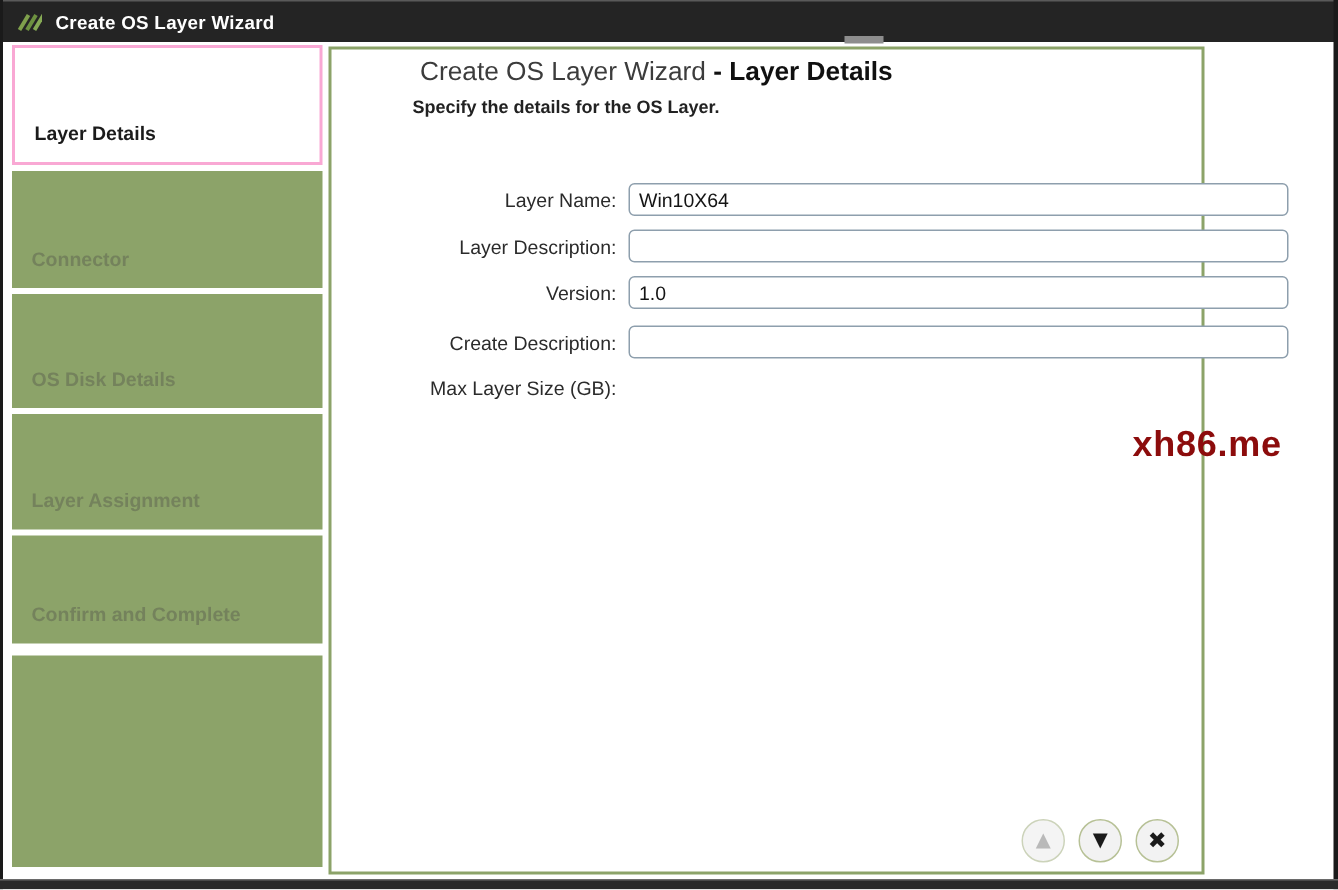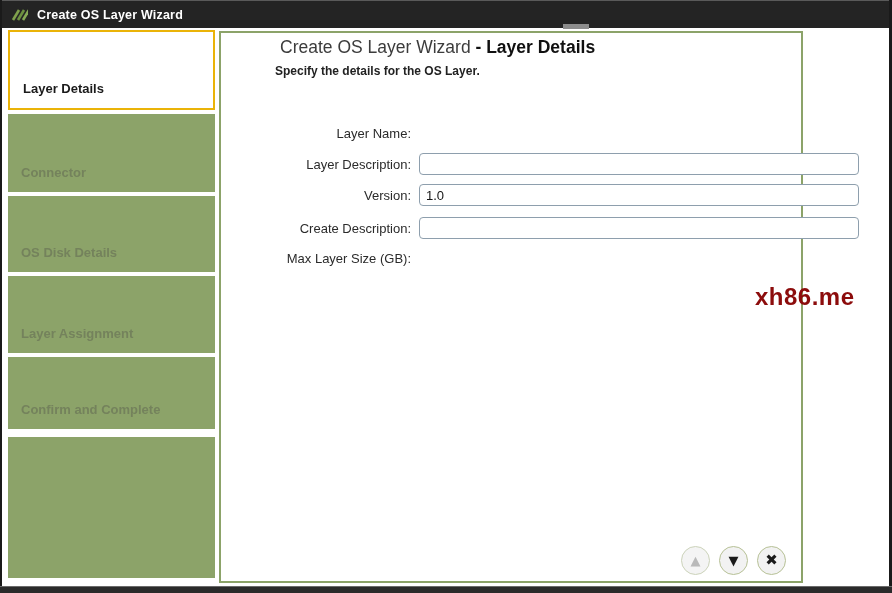--- a/index.html
+++ b/index.html
@@ -24,21 +24,21 @@
   }
   .titlebar-icon { margin-left: 10px; width: 18px; height: 16px; flex: 0 0 auto; }
   .titlebar-title { color: #ffffff; font-weight: bold; font-size: 12.5px; margin-left: 9px; letter-spacing: 0.2px; }
   .titlebar-tab { position: absolute; left: 563px; top: 23px; width: 26px; height: 5px; background: #8d8d8d; }
 
   
   .step {
     position: absolute; left: 8px; width: 207px;
     background: #8ca369;
   }
-  .step.active { background: #ffffff; border: 2px solid #eab308; }
+  .step.active { background: #ffffff; border: 2px solid #f9a8d4; }
   .step-label {
     position: absolute; left: 13px; bottom: 12px;
     font-size: 13px; font-weight: bold; color: #74825c;
     white-space: nowrap;
   }
   .step.active .step-label { color: #1b1b1b; }
 
   
   .panel {
     position: absolute; left: 219px; top: 31px; width: 584px; height: 552px;
@@ -129,20 +129,21 @@
   </div>
 
   <div class="panel">
 
     <div class="panel-title"><span>Create OS Layer Wizard </span><span class="bold-part">- Layer Details</span></div>
 
     <div class="panel-subtitle">Specify the details for the OS Layer.</div>
 
     <div class="form-row" style="top:88px;">
       <span class="form-label">Layer Name:</span>
+      <input class="form-input" type="text" value="Win10X64" style="">
     </div>
 
     <div class="form-row" style="top:119px;">
       <span class="form-label">Layer Description:</span>
       <input class="form-input" type="text" value="" style="">
     </div>
 
     <div class="form-row" style="top:150px;">
       <span class="form-label">Version:</span>
       <input class="form-input" type="text" value="1.0" style="">

